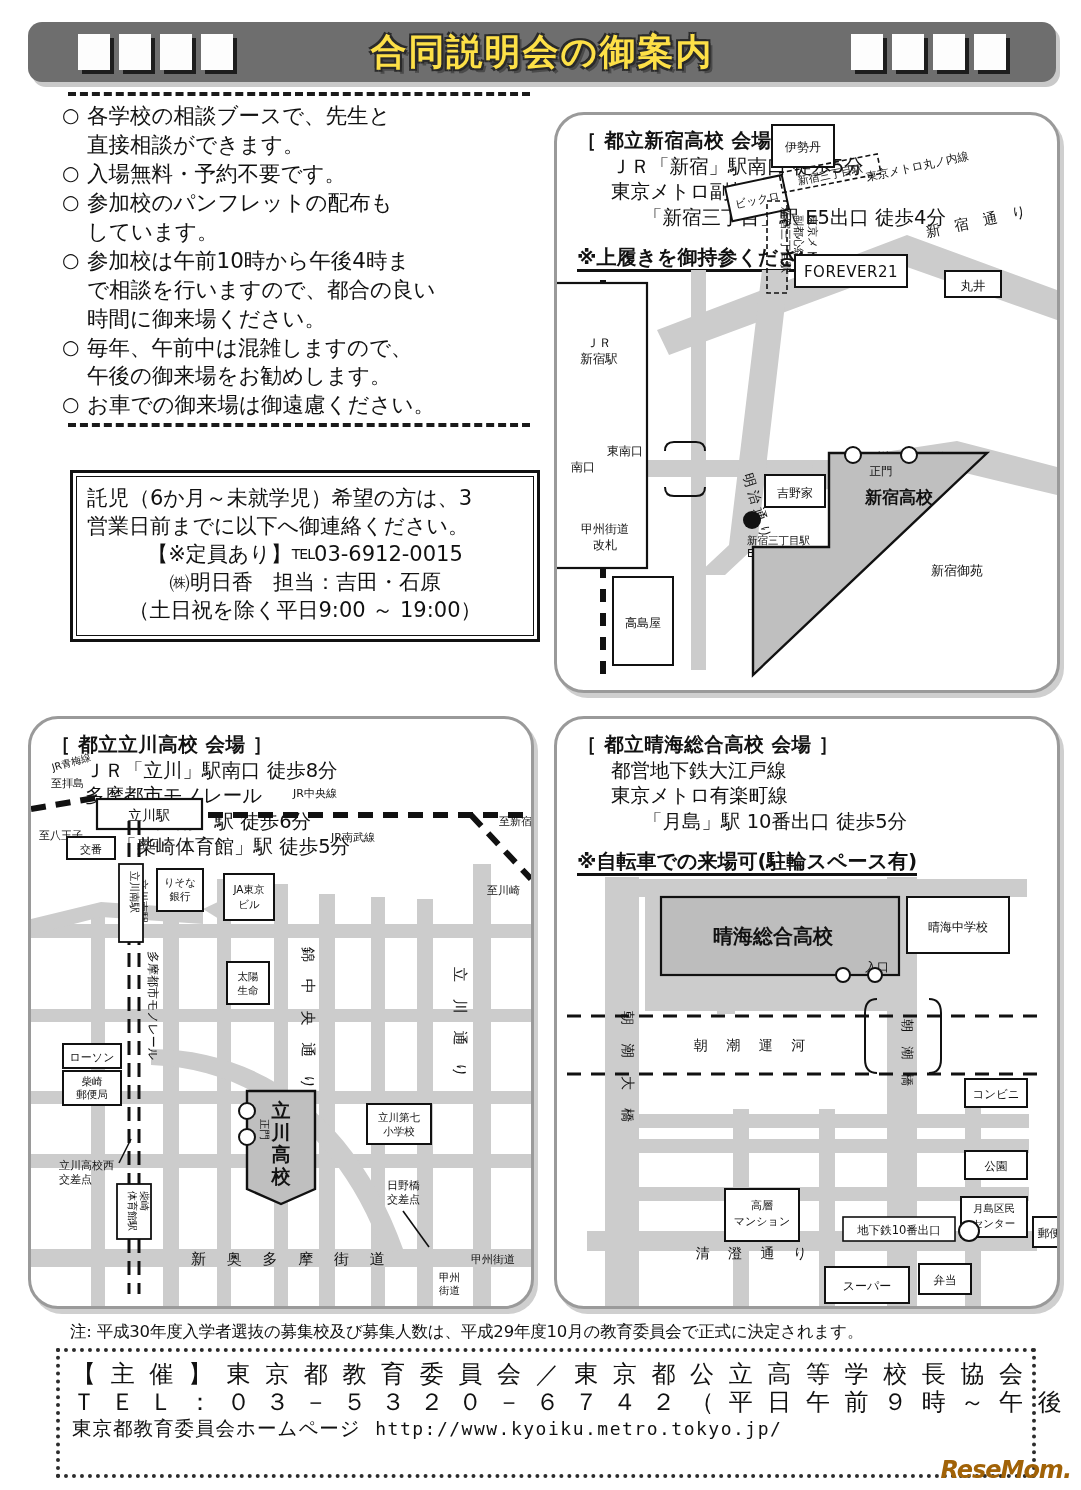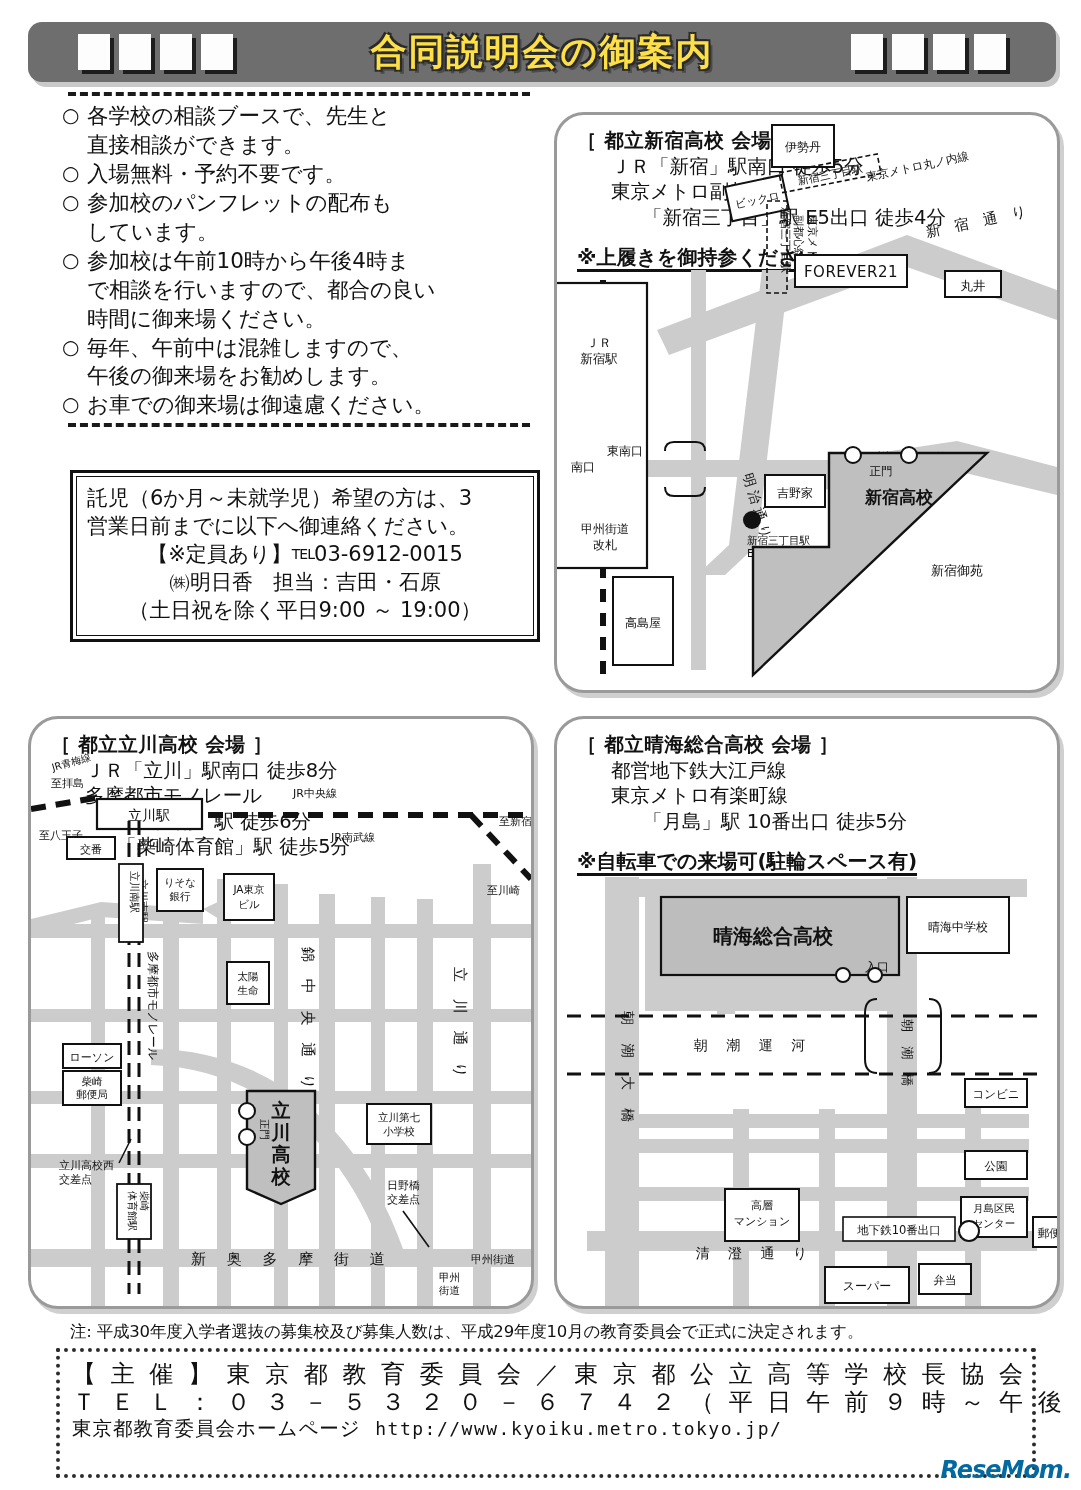--- a/index.html
+++ b/index.html
@@ -90,21 +90,21 @@
   }
   .org-line{
     font-size:24px;line-height:1.18;white-space:nowrap;
     padding-left:12px;letter-spacing:3.5px;
   }
   .org-line.l1{padding-top:8px;}
   .org-line.url{letter-spacing:1px;font-size:19.5px;}
   .org-line .mono{font-family:"DejaVu Sans Mono","Liberation Mono",monospace;font-size:18px;letter-spacing:1.5px;}
   .watermark{
     position:absolute;right:10px;bottom:6px;
-    font-size:24px;font-weight:bold;color:#0369a1;font-style:italic;
+    font-size:24px;font-weight:bold;color:#a16207;font-style:italic;
     letter-spacing:-1px;
   }
 </style>
 </head>
 <body>
 
 <div class="page">
 
   <div class="banner">
     <div class="sqgroup left">

